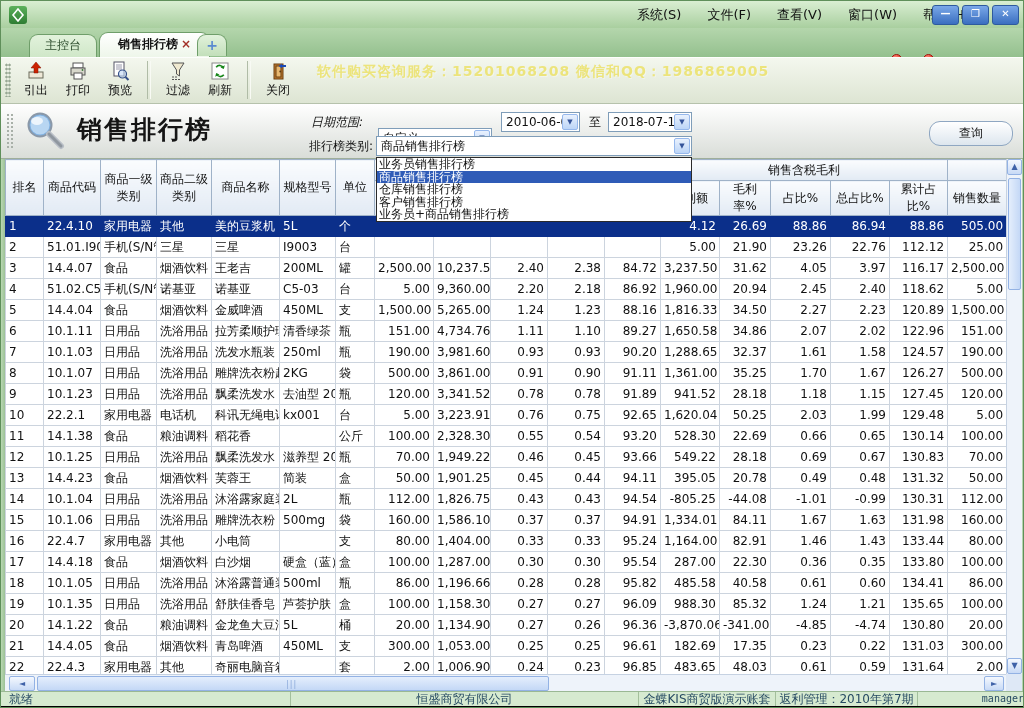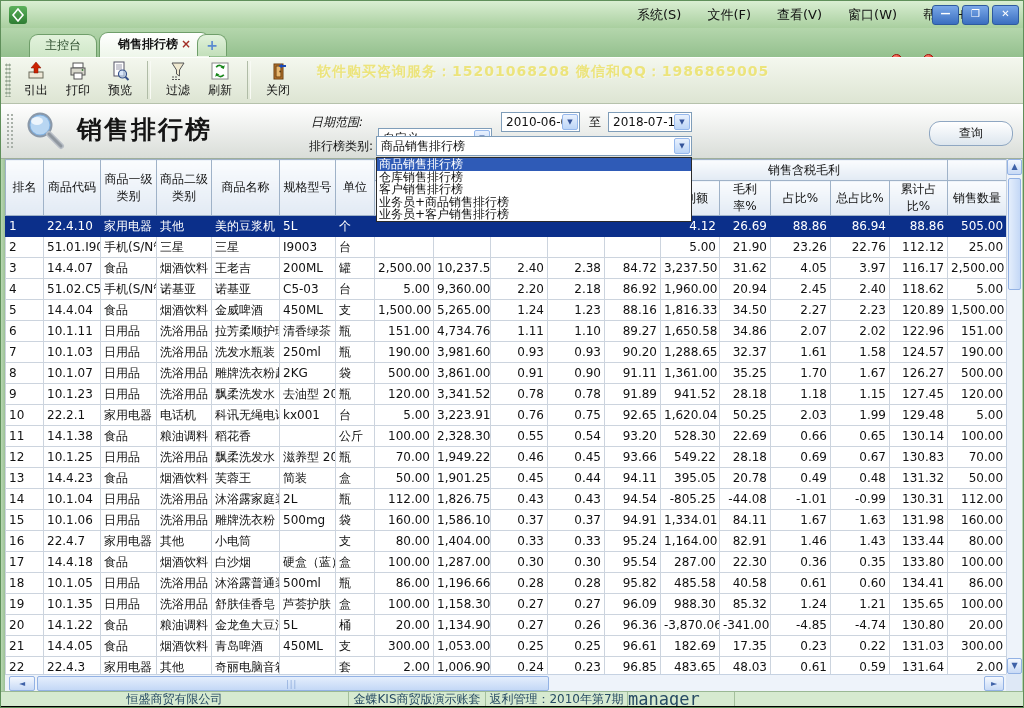--- a/index.html
+++ b/index.html
@@ -94,21 +94,21 @@
   #hscroll{left:4px;top:673px;width:1001px;height:17px;border-top:1px solid #c6d2e2;}
   #sbcorner{left:1005px;top:673px;width:16px;height:17px;background:#dee8f6;}
   
   #statusbar{left:0;top:690px;width:1024px;height:15px;background:#d6ead0;border-top:1px solid #9ab894;
              display:flex;box-sizing:border-box;color:#274b63;}
   .seg{height:14px;line-height:14px;border-right:1px solid #a3bf9c;box-sizing:border-box;overflow:hidden;white-space:nowrap;}
   #seg0{width:290px;padding-left:8px;}
   #seg1{width:348px;text-align:center;}
   #seg2{width:137px;text-align:center;}
   #seg3{width:142px;text-align:center;}
-  #seg4{width:107px;text-align:left;font-family:"DejaVu Sans Mono","Liberation Mono",monospace;font-size:17px;}
+  #seg4{width:107px;text-align:right;font-family:"DejaVu Sans Mono","Liberation Mono",monospace;font-size:10px;}
   #blackstrip{left:0;top:705px;width:1024px;height:3px;background:#000;}
   .edge{width:4px;background:linear-gradient(90deg,#b9d8b2,#9cc196);}
 </style>
 </head>
 <body>
 
 <div id="app">
 
   <div class="ab" id="titlebar">
     <div class="ab" id="appicon">
@@ -718,45 +718,46 @@
             <td class="num">0.61</td>
             <td class="num">0.59</td>
             <td class="num">131.64</td>
             <td class="num">2.00</td>
           </tr>
         </tbody>
     </table>
   </div>
 
   <div class="ab" id="dd">
+    <div class="dd-item">业务员销售排行榜</div>
     <div class="dd-item sel">商品销售排行榜</div>
     <div class="dd-item">仓库销售排行榜</div>
     <div class="dd-item">客户销售排行榜</div>
     <div class="dd-item">业务员+商品销售排行榜</div>
-    <div class="dd-item">业务员+客户销售排行榜</div>
   </div>
 
   <div class="ab sb" id="vscroll">
     <div class="sbtn" style="left:0;top:0;width:15px;height:16px;line-height:14px;">▲</div>
     <div class="sthumb" style="left:1px;top:19px;width:13px;height:112px;"></div>
     <div class="sbtn" style="left:0;top:499px;width:15px;height:16px;line-height:14px;">▼</div>
   </div>
   <div class="ab sb" id="hscroll">
     <div class="sbtn" style="left:4px;top:1px;width:26px;height:15px;line-height:13px;">◄</div>
     <div class="sthumb sthumb-h" style="left:32px;top:1px;width:512px;height:15px;">
         <span class="grip" style="left:248px;top:3px;">|||</span>
       </div>
     <div class="sbtn" style="left:979px;top:1px;width:20px;height:15px;line-height:13px;">►</div>
   </div>
   <div class="ab" id="sbcorner"></div>
 
   <div class="ab edge" style="left:0;top:158px;height:532px;"></div>
   <div class="ab edge" style="left:1021px;top:158px;width:3px;height:532px;"></div>
 
   <div class="ab" id="statusbar">
+    <div class="seg" id="seg0">就绪</div>
     <div class="seg" id="seg1">恒盛商贸有限公司</div>
     <div class="seg" id="seg2">金蝶KIS商贸版演示账套</div>
     <div class="seg" id="seg3">返利管理：2010年第7期</div>
     <div class="seg" id="seg4">manager</div>
   </div>
   <div class="ab" id="blackstrip"></div>
 
 </div>
 
 </body></html>

